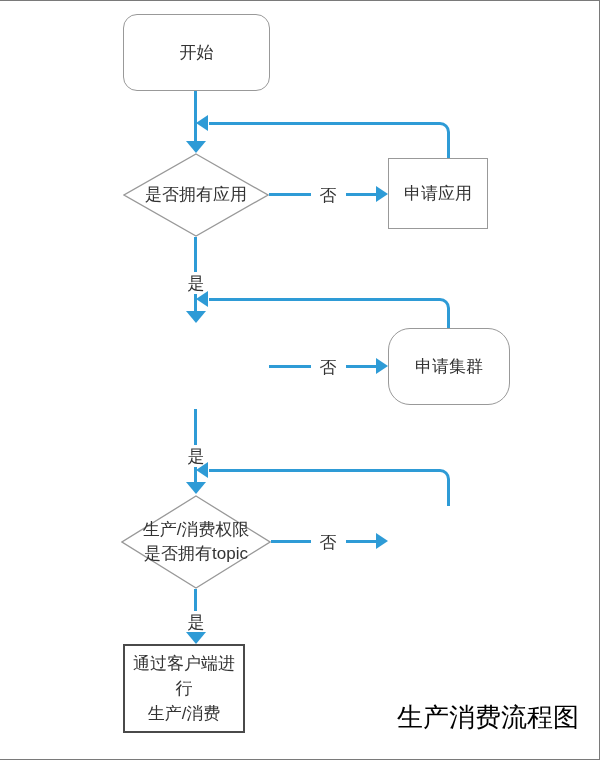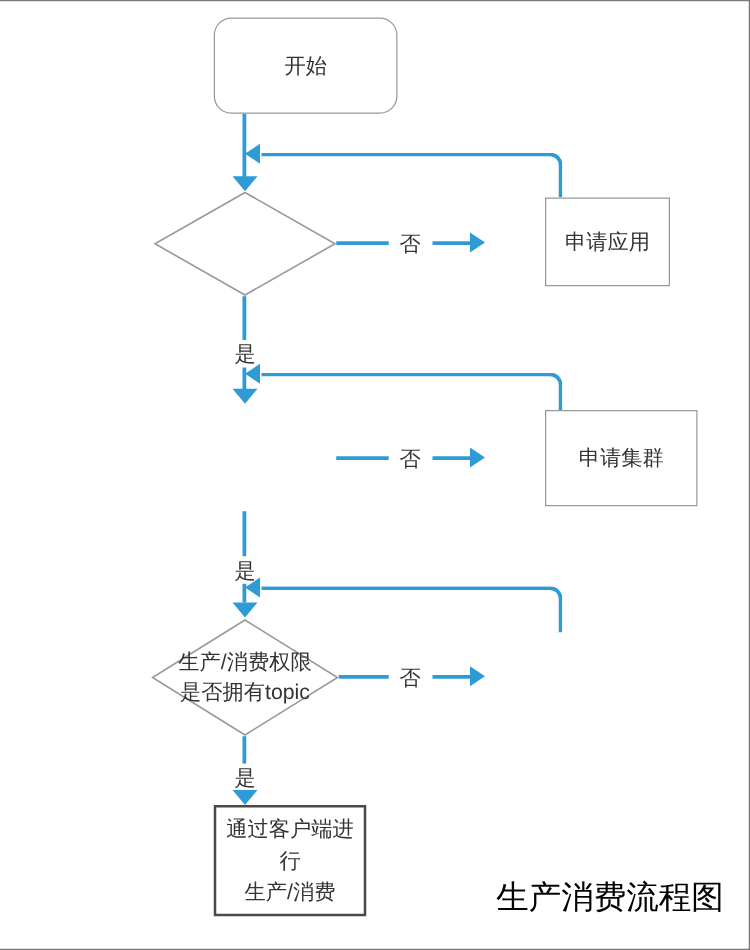--- a/index.html
+++ b/index.html
@@ -15,21 +15,21 @@
     overflow:hidden;
   }
   .rect{
     position:absolute;
     box-sizing:border-box;
     background:#fff;
     border:1px solid #999;
     display:flex;flex-direction:column;
     align-items:center;justify-content:center;
     text-align:center;
-    font-size:17px;color:#333;line-height:25px;margin-left:48px;
+    font-size:17px;color:#333;line-height:25px;
   }
   .terminator{border-radius:14px;}
   .final{border:2px solid #4a4a4a;}
   .diamond{
     position:absolute;
     display:flex;flex-direction:column;
     align-items:center;justify-content:center;
     text-align:center;
     font-size:17px;color:#333;line-height:24px;
   }
@@ -71,20 +71,21 @@
   <div class="vline" style="left:194px;top:90px;height:51px;"></div>
   <div class="arr arr-down" style="left:186px;top:140px;"></div>
 
   <div class="loop" style="left:209px;top:121px;width:241px;height:36px;"></div>
   <div class="arr arr-left" style="left:196px;top:114px;"></div>
 
   <div class="diamond" style="left:123px;top:152px;width:146px;height:84px;">
     <svg viewBox="0 0 146 84">
       <polygon points="73,1 145,42 73,83 1,42"></polygon>
     </svg>
+    <span class="txt">是否拥有应用</span>
   </div>
 
   <div class="hline" style="left:269px;top:192px;width:42px;"></div>
   <div class="lbl" style="left:313px;top:183px;">否</div>
   <div class="hline" style="left:346px;top:192px;width:30px;"></div>
   <div class="arr arr-right" style="left:376px;top:185px;"></div>
 
   <div class="rect" style="left:388px;top:157px;width:100px;height:71px;">
     <span>申请应用</span>
   </div>
@@ -96,21 +97,21 @@
 
   <div class="loop" style="left:209px;top:297px;width:241px;height:30px;"></div>
   <div class="arr arr-left" style="left:196px;top:290px;"></div>
 
 
   <div class="hline" style="left:269px;top:364px;width:42px;"></div>
   <div class="lbl" style="left:313px;top:355px;">否</div>
   <div class="hline" style="left:346px;top:364px;width:30px;"></div>
   <div class="arr arr-right" style="left:376px;top:357px;"></div>
 
-  <div class="rect" style="left:388px;top:327px;width:122px;height:77px;">
+  <div class="rect" style="left:388px;top:327px;width:122px;height:77px;border-radius:22px;">
     <span>申请集群</span>
   </div>
 
   <div class="vline" style="left:194px;top:408px;height:37px;"></div>
   <div class="lbl" style="left:181px;top:444px;">是</div>
   <div class="vline" style="left:194px;top:466px;height:15px;"></div>
   <div class="arr arr-down" style="left:186px;top:481px;"></div>
 
   <div class="loop" style="left:209px;top:468px;width:241px;height:37px;"></div>
   <div class="arr arr-left" style="left:196px;top:461px;"></div>

